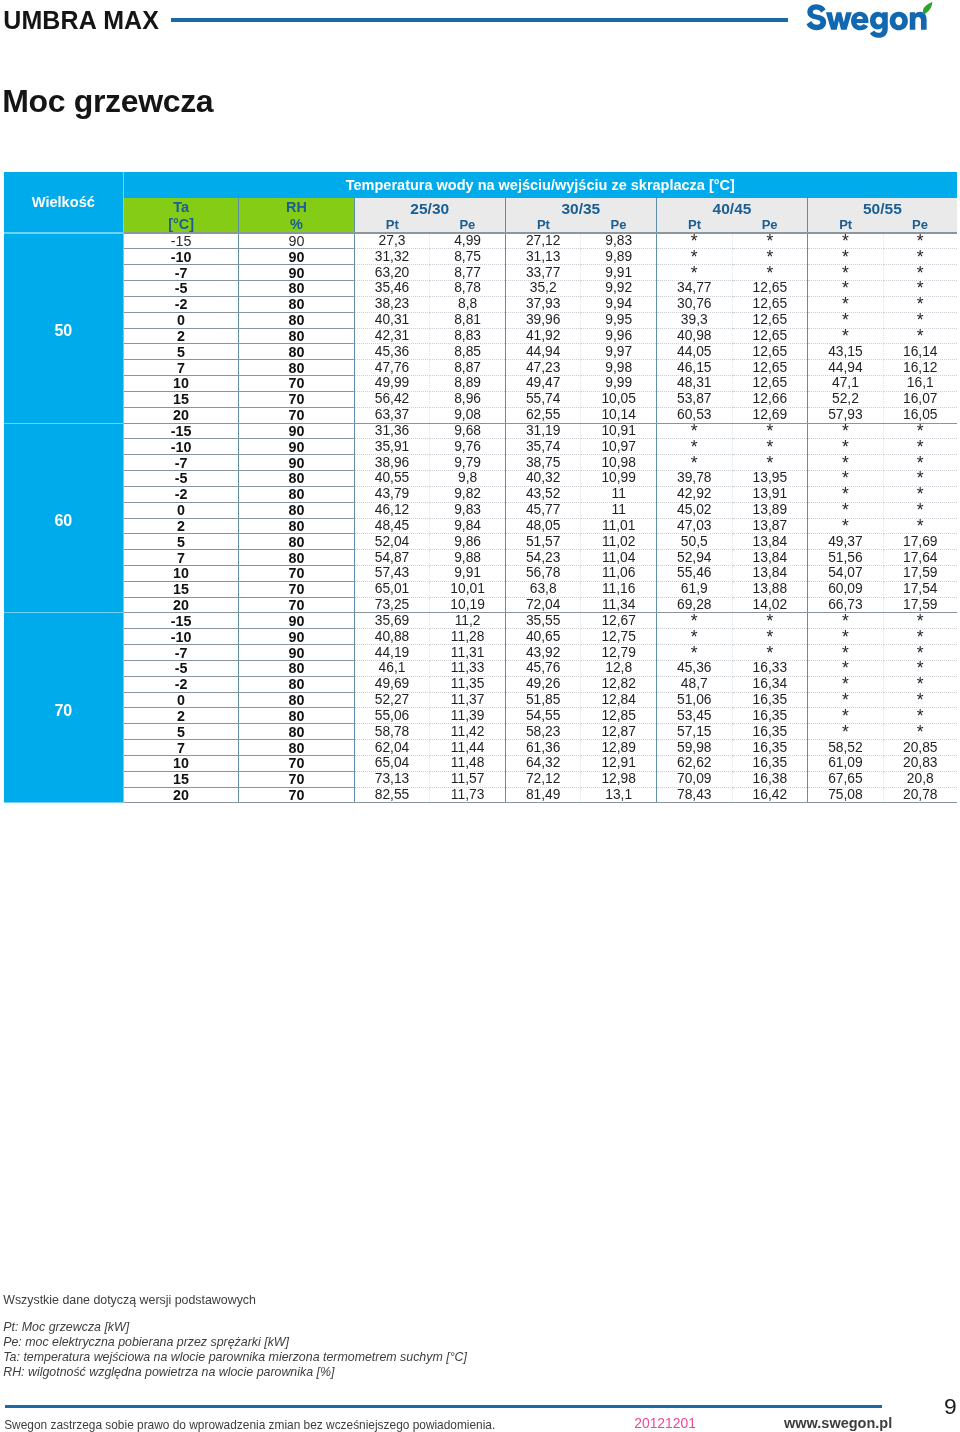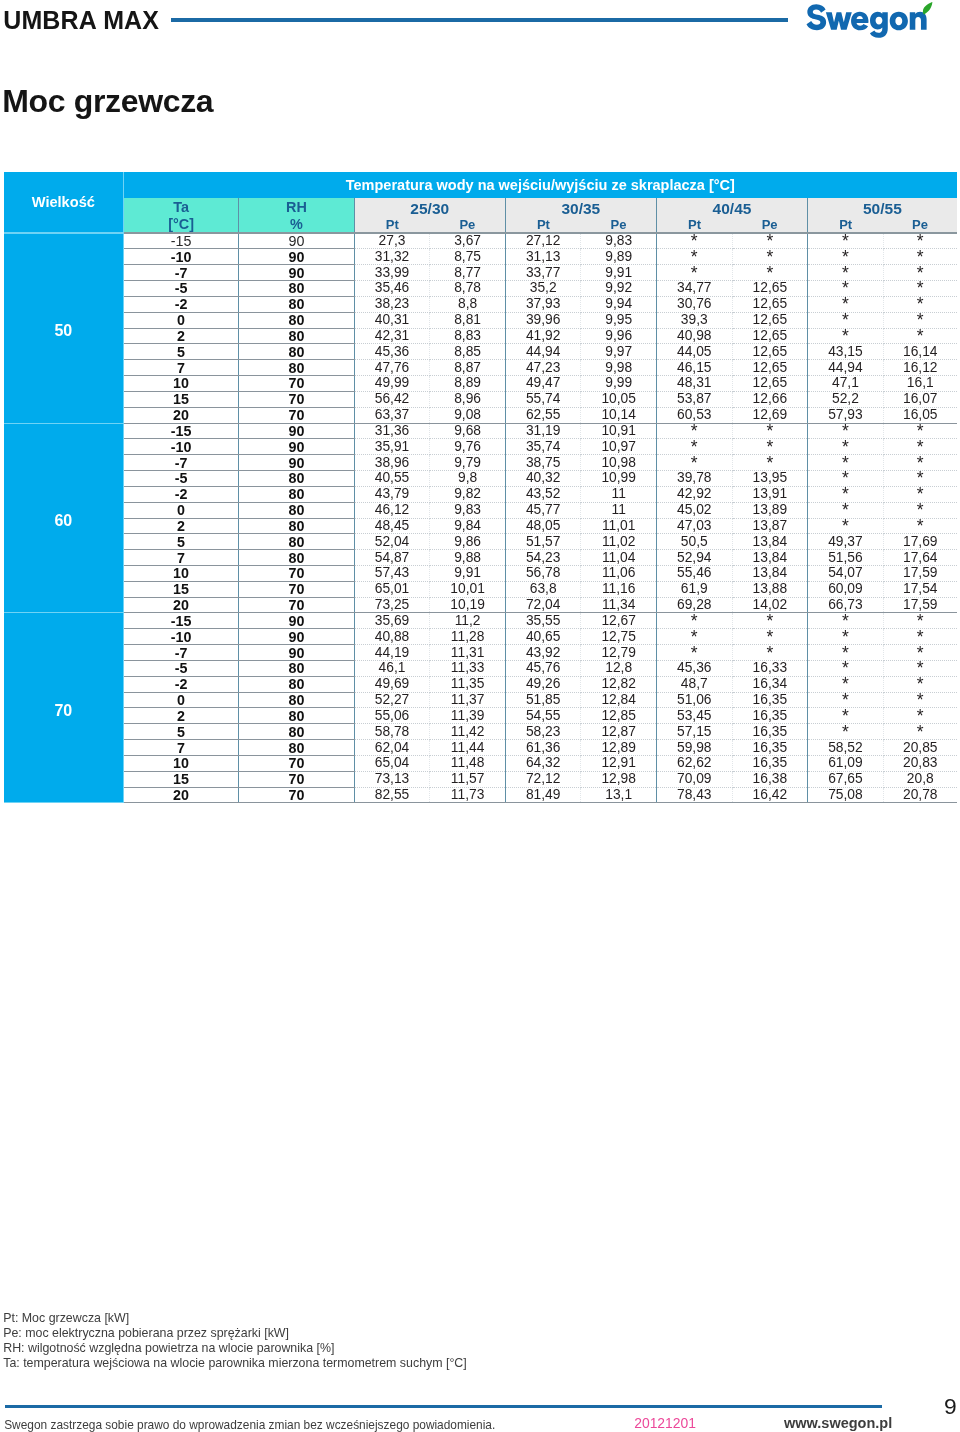--- a/index.html
+++ b/index.html
@@ -56,21 +56,21 @@
   background:#00abec; color:#ffffff; font-weight:bold; text-align:center;
   font-size:14.6px; vertical-align:middle;
   border-right:1px solid #6fd3f5;
   border-bottom:2px solid #6fd3f5;
 }
 th.span-head {
   background:#00abec; color:#ffffff; font-weight:bold; text-align:center;
   font-size:14.5px; height:26px; line-height:14px; vertical-align:middle;
 }
 th.unit-head {
-  background:#5eead4; color:#1a5e93; font-weight:bold; text-align:center;
+  background:#84cc16; color:#1a5e93; font-weight:bold; text-align:center;
   height:33.3px; vertical-align:middle; font-size:14.4px;
   border-right:1px solid #5f8fa6;
   border-bottom:2px solid #8a979e;
   line-height:15.0px;
 }
 th.unit-head .uh1, th.unit-head .uh2 { display:block; }
 th.unit-head .uh1 { padding-top:2.2px; }
 th.unit-head .uh2 { padding-top:1.8px; }
 th.grp-head {
   background:#eaeaea; color:#1a5e93; font-weight:bold; text-align:center;
@@ -99,21 +99,21 @@
 td.tarh.ta { border-right:1px solid #5f8fa6; }
 td.num { color:#231f20; font-size:13.8px;
   border-bottom:1px dotted #c8ced3; }
 td.num.pe { border-right:1px solid #5f8fa6; }
 td.num.pt { border-right:1px dotted #e2e6e9; }
 tr.last-of-block td.num, tr.last-of-block td.tarh { border-bottom-color:#8a949c; border-bottom-style:solid; }
 
 
 #notes { position:absolute; left:3.2px; top:1293.4px; font-size:12.4px; color:#3d3d3d; }
 .note-intro { line-height:14.8px; }
-.note-list { margin-top:18px; }
+.note-list { margin-top:12px;font-style:italic; }
 .note-line { line-height:14.8px; }
 
 
 #footer-rule { position:absolute; left:4.6px; top:1404.6px; width:877px; height:3.6px; background:#1b6aa5; }
 #footer-disclaimer { position:absolute; left:4.2px; top:1417.6px; font-size:11.9px; color:#3d3d3d; line-height:14px; }
 #footer-date { position:absolute; left:634.2px; top:1415.7px; font-size:13.9px; color:#ec4899; line-height:14px; }
 #footer-url { position:absolute; left:784px; top:1415.7px; font-size:14.5px; color:#3d3d3d; line-height:14px;font-weight:bold; }
 #page-number { position:absolute; left:944px; top:1395px; font-size:22.8px; color:#1a1a1a; line-height:23px; }
 
 tr.first-row td.tarh { font-weight:normal; color:#2a2a2a; }
@@ -194,21 +194,21 @@
   <th class="sub-head pt"><span class="sh">Pt</span></th>
   <th class="sub-head pe lastcol"><span class="sh">Pe</span></th>
 </tr>
 </thead>
 <tbody>
 <tr class="drow first-of-block first-row">
   <td rowspan="12" class="blue-cell"><span class="bl">50</span></td>
   <td class="data tarh ta">-15</td>
   <td class="data tarh rh">90</td>
   <td class="data num pt">27,3</td>
-  <td class="data num pe">3,67</td>
+  <td class="data num pe">4,99</td>
   <td class="data num pt">27,12</td>
   <td class="data num pe">9,83</td>
   <td class="data num pt star"><span class="starg">*</span></td>
   <td class="data num pe star"><span class="starg">*</span></td>
   <td class="data num pt star"><span class="starg">*</span></td>
   <td class="data num pe lastcol star"><span class="starg">*</span></td>
 </tr>
 <tr class="drow">
   <td class="data tarh ta">-10</td>
   <td class="data tarh rh">90</td>
@@ -217,21 +217,21 @@
   <td class="data num pt">31,13</td>
   <td class="data num pe">9,89</td>
   <td class="data num pt star"><span class="starg">*</span></td>
   <td class="data num pe star"><span class="starg">*</span></td>
   <td class="data num pt star"><span class="starg">*</span></td>
   <td class="data num pe lastcol star"><span class="starg">*</span></td>
 </tr>
 <tr class="drow">
   <td class="data tarh ta">-7</td>
   <td class="data tarh rh">90</td>
-  <td class="data num pt">33,99</td>
+  <td class="data num pt">63,20</td>
   <td class="data num pe">8,77</td>
   <td class="data num pt">33,77</td>
   <td class="data num pe">9,91</td>
   <td class="data num pt star"><span class="starg">*</span></td>
   <td class="data num pe star"><span class="starg">*</span></td>
   <td class="data num pt star"><span class="starg">*</span></td>
   <td class="data num pe lastcol star"><span class="starg">*</span></td>
 </tr>
 <tr class="drow">
   <td class="data tarh ta">-5</td>
@@ -628,25 +628,26 @@
   <td class="data num pe">13,1</td>
   <td class="data num pt">78,43</td>
   <td class="data num pe">16,42</td>
   <td class="data num pt">75,08</td>
   <td class="data num pe lastcol">20,78</td>
 </tr>
 </tbody>
 </table>
 </div>
 <div id="notes">
+  <div class="note-intro">Wszystkie dane dotyczą wersji podstawowych</div>
   <div class="note-list">
     <div class="note-line">Pt: Moc grzewcza [kW]</div>
     <div class="note-line">Pe: moc elektryczna pobierana przez sprężarki [kW]</div>
+    <div class="note-line">Ta: temperatura wejściowa na wlocie parownika mierzona termometrem suchym [°C]</div>
     <div class="note-line">RH: wilgotność względna powietrza na wlocie parownika [%]</div>
-    <div class="note-line">Ta: temperatura wejściowa na wlocie parownika mierzona termometrem suchym [°C]</div>
   </div>
 </div>
 <div id="footer">
   <div id="footer-rule"></div>
   <div id="footer-disclaimer">Swegon zastrzega sobie prawo do wprowadzenia zmian bez wcześniejszego powiadomienia.</div>
   <div id="footer-date">20121201</div>
   <div id="footer-url">www.swegon.pl</div>
   <div id="page-number">9</div>
 </div>
 

